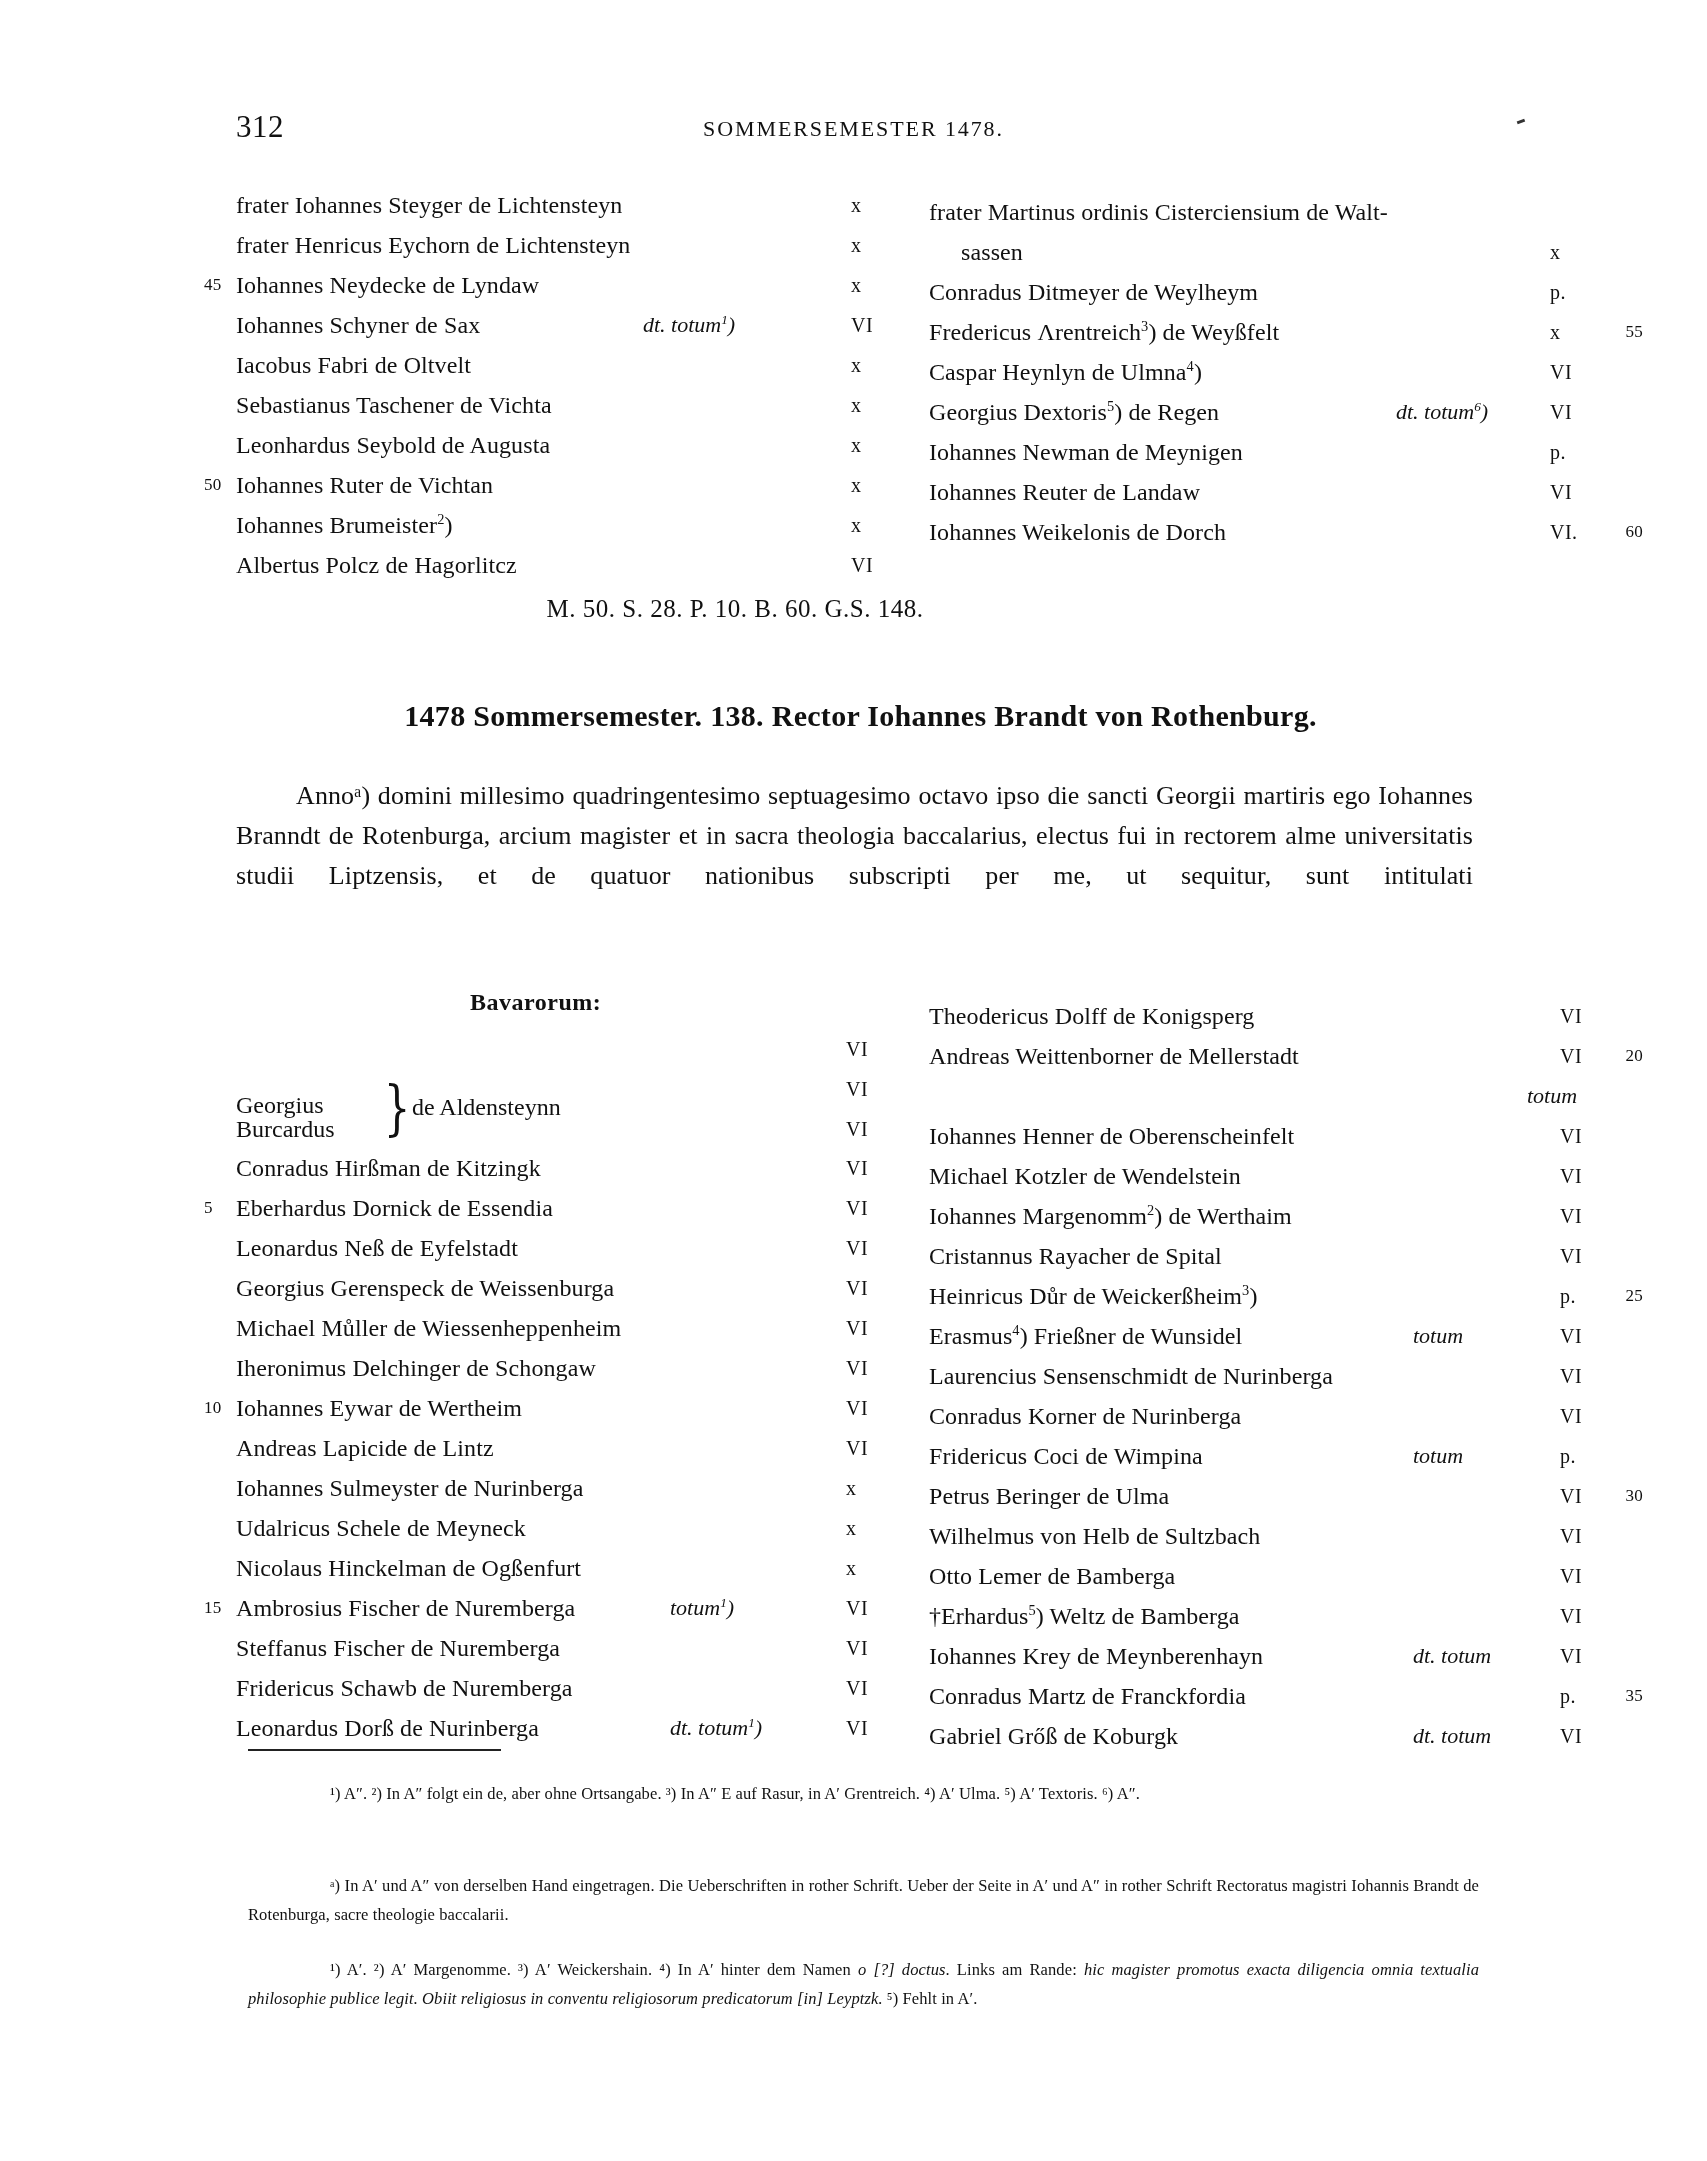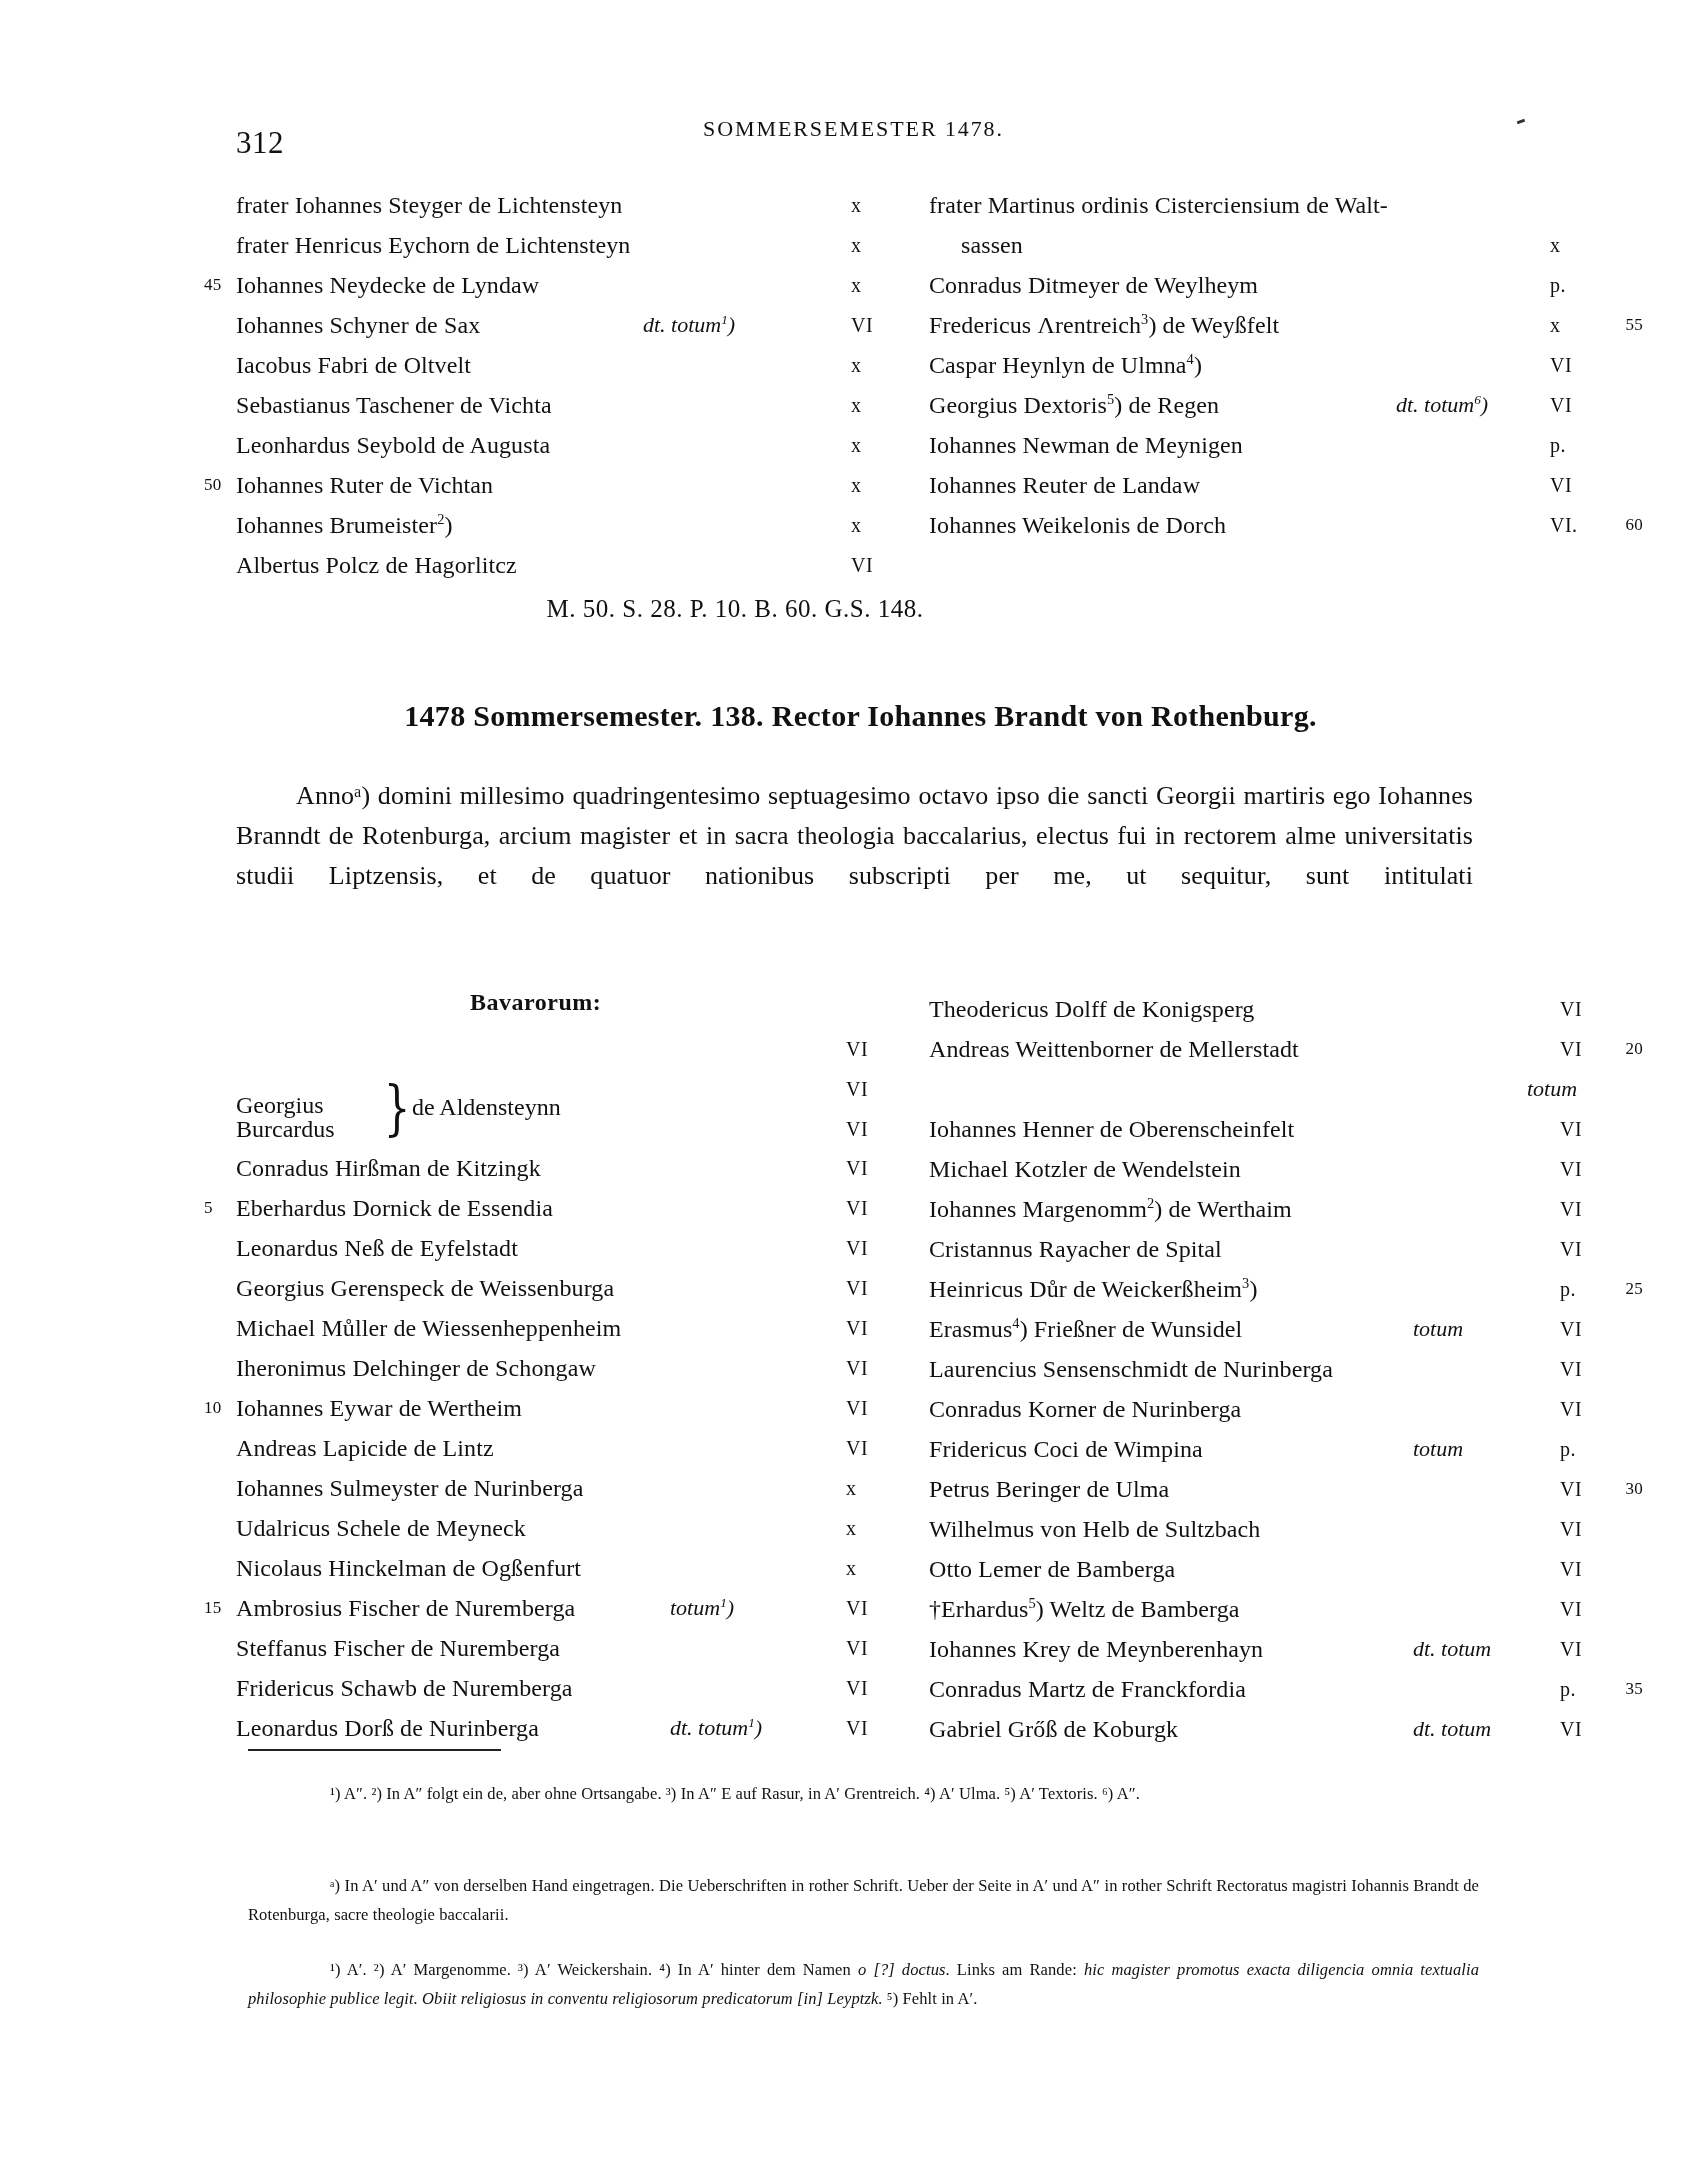--- a/index.html
+++ b/index.html
@@ -29,21 +29,20 @@
     left: 0;
     width: 1707px;
     height: 38px;
   }
   .folio {
     position: absolute;
     left: 236px;
     top: 0;
     font-size: 31px;
     letter-spacing: 0.5px;
-    margin-top: 16px;
   }
   .runtitle {
     position: absolute;
     left: 0;
     top: 6.6px;
     width: 1707px;
     text-align: center;
     font-size: 22px;
     letter-spacing: 1.9px;
   }
@@ -61,21 +60,21 @@
   .list {
     position: absolute;
     left: 0;
     width: 1707px;
   }
   .list .col {
     position: absolute;
     top: 0;
   }
   .col-left  { left: 236px;  width: 654px; }
-  .col-right { left: 929px; width: 671px; }
+  .col-right { left: 929px; width: 671px; margin-top: 7px; }
 
   .row {
     position: relative;
     height: 40px;
     line-height: 40px;
     white-space: nowrap;
   }
 
   .num {
     position: absolute;

